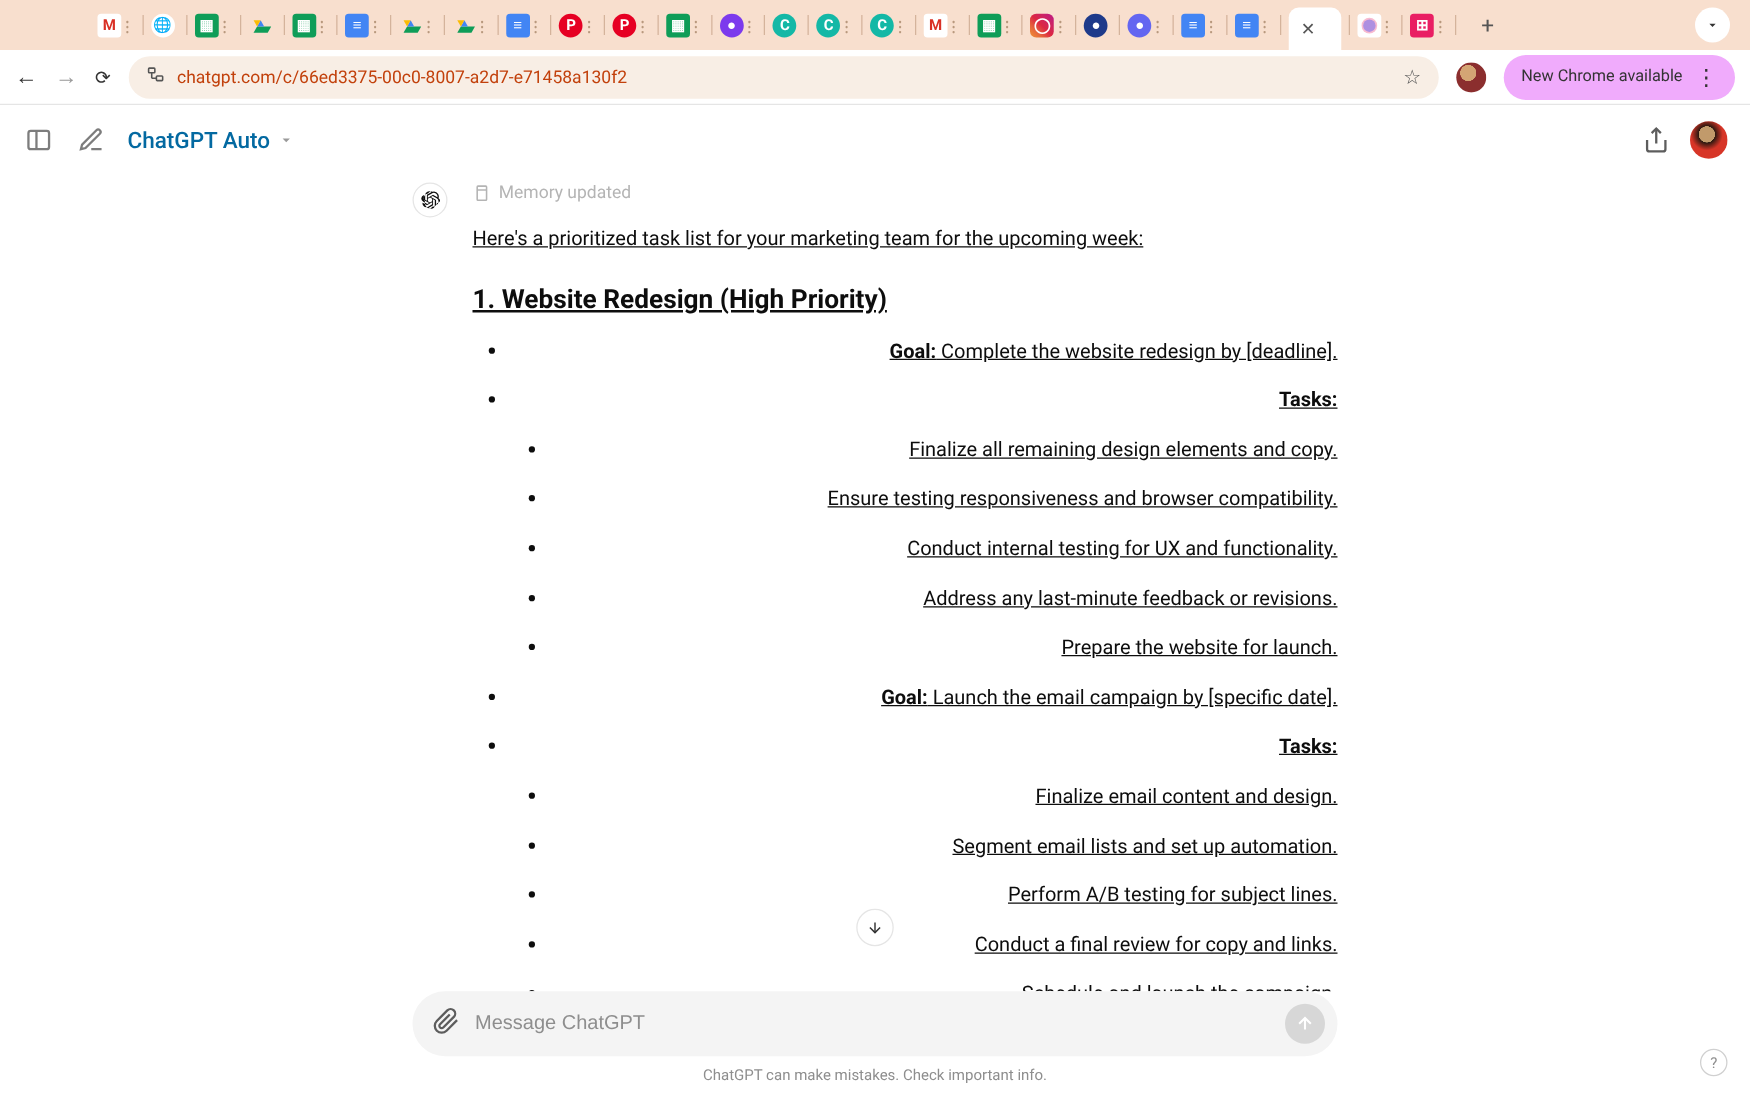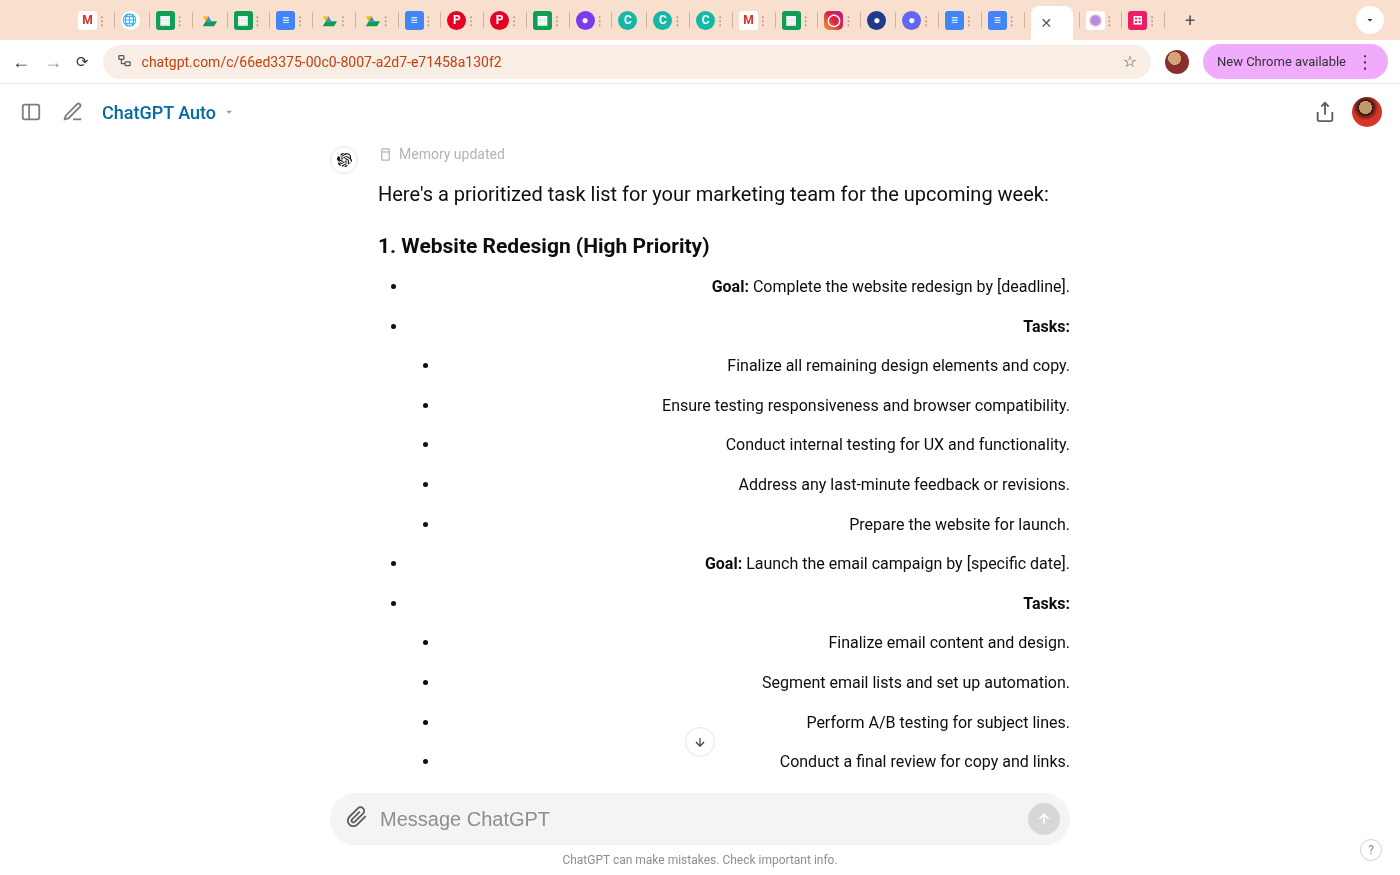--- a/index.html
+++ b/index.html
@@ -179,20 +179,21 @@
 
     
     .content-wrapper {
       padding-left: 330px;
       padding-right: 330px;
       padding-top: 4px;
     }
     .message-row {
       display: flex;
       gap: 20px;
+      text-decoration: underline;
     }
     .assistant-avatar {
       width: 28px;
       height: 28px;
       border-radius: 50%;
       border: 1px solid #e5e5e5;
       display: flex;
       align-items: center;
       justify-content: center;
       flex-shrink: 0;
@@ -204,21 +205,21 @@
     .memory-badge {
       display: inline-flex;
       align-items: center;
       gap: 6px;
       color: #b4b4b4;
       font-size: 14px;
       margin-bottom: 16px;
       margin-top: 2px;
     }
     .intro-text {
-      font-size: 20px;
+      font-size: 16px;
       line-height: 1.6;
       color: #0d0d0d;
       margin-bottom: 24px;
     }
     .section-heading {
       font-size: 21px;
       font-weight: 700;
       margin-bottom: 16px;
       margin-top: 22px;
     }
@@ -283,21 +284,21 @@
       display: flex;
       align-items: center;
       padding: 0 10px 0 16px;
       gap: 12px;
     }
     .attach-btn { color: #5d5d5d; }
     .msg-input {
       flex: 1;
       border: none;
       background: transparent;
-      font-size: 20px;
+      font-size: 16px;
       color: #c2410c;
       outline: none;
     }
     .msg-input::placeholder { color: #8e8e8e; }
     .send-btn {
       width: 32px;
       height: 32px;
       border-radius: 50%;
       background: #d7d7d7;
       display: flex;

